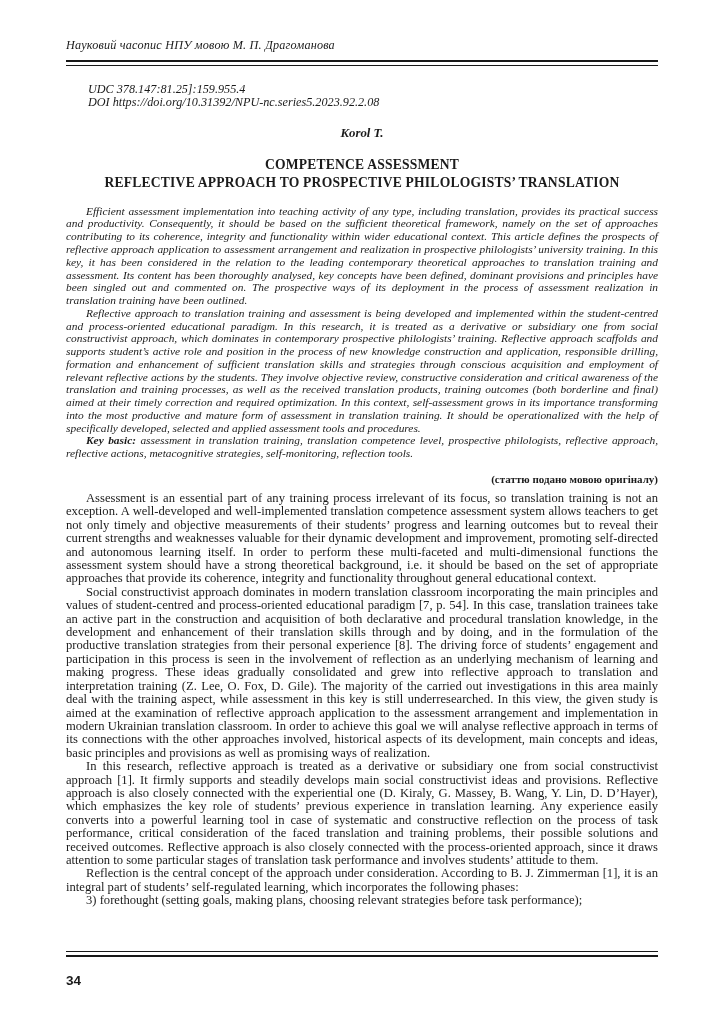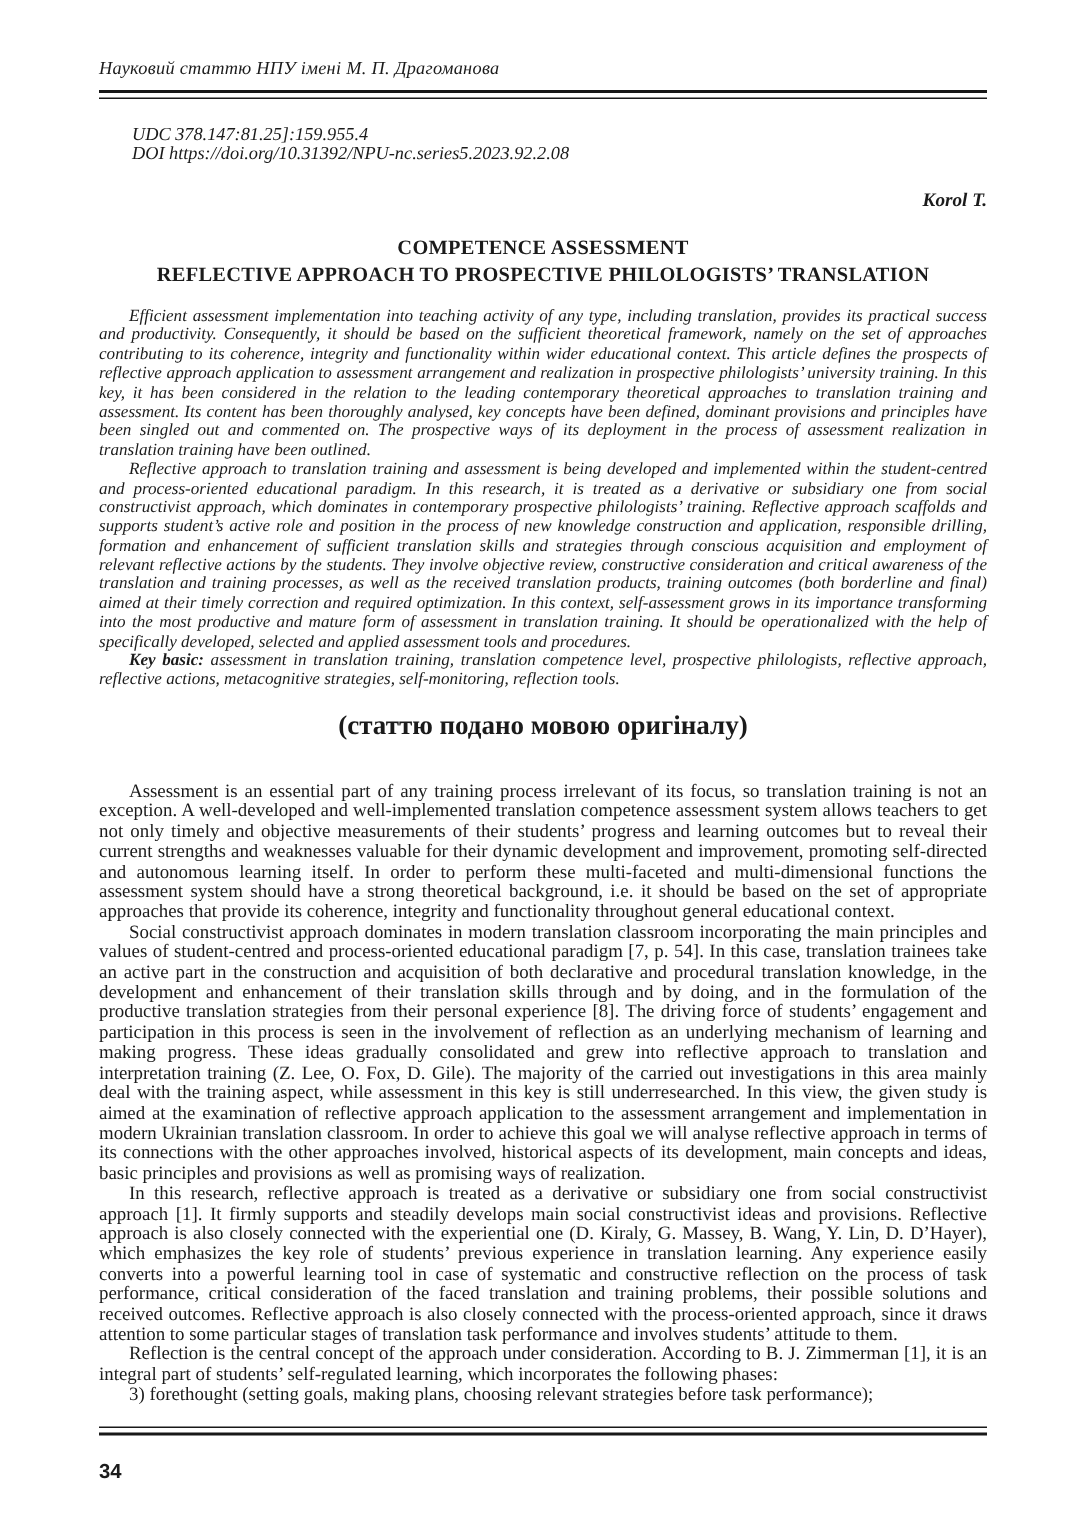--- a/index.html
+++ b/index.html
@@ -31,21 +31,21 @@
   .meta-block {
     margin-top: 17px;
     margin-left: 22px;
     font-weight: normal;
     font-style: italic;
     font-size: 12.2px;
     line-height: 1.08;
   }
   .author-line {
     margin-top: 17px;
-    text-align: right;
+    text-align: center;
     font-weight: bold;
     font-style: italic;
     font-size: 12.8px;
   }
   .article-title {
     margin-top: 15px;
     text-align: center;
     font-weight: bold;
     font-size: 13.6px;
     line-height: 1.3;
@@ -57,24 +57,24 @@
     font-size: 11.4px;
     line-height: 1.12;
     text-align: justify;
   }
   .abstract p, .body-text p {
     margin: 0;
     text-indent: 20px;
   }
   .lang-note {
     margin-top: 13px;
-    margin-bottom: 27px;
-    text-align: center;
+    margin-bottom: 7px;
+    text-align: right;
     font-weight: bold;
-    font-size: 18px;
+    font-size: 11px;
   }
   .body-text {
     font-size: 12.6px;
     line-height: 1.065;
     text-align: justify;
   }
   .page-footer {
     position: absolute;
     left: 66px; width: 592px;
     top: 951px;
@@ -89,21 +89,21 @@
     font-weight: bold;
     font-size: 13.5px;
     font-family: "Liberation Sans", "DejaVu Sans", sans-serif;
   }
 </style>
 </head>
 <body>
 
 <div class="page">
 
-  <div class="journal-line">Науковий статтю НПУ імені М. П. Драгоманова</div>
+  <div class="journal-line">Науковий часопис НПУ мовою М. П. Драгоманова</div>
 
   <div class="rule-double-top"></div>
 
   <div class="meta-block">
     <div>UDC 378.147:81.25]:159.955.4</div>
     <div>DOI https://doi.org/10.31392/NPU-nc.series5.2023.92.2.08</div>
   </div>
 
   <div class="author-line">Korol T.</div>
 

